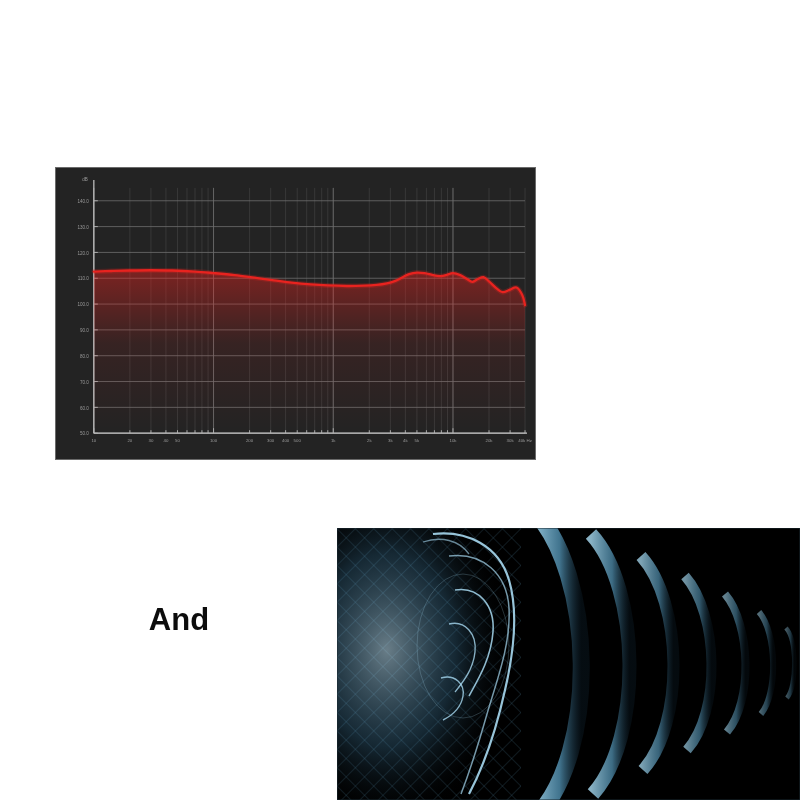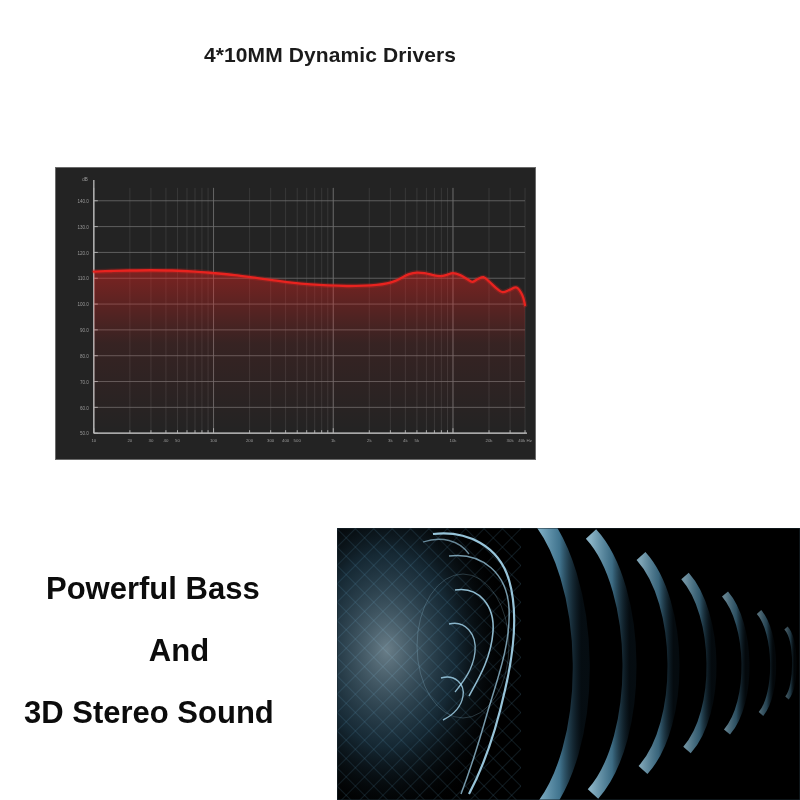--- a/index.html
+++ b/index.html
@@ -60,21 +60,20 @@
     width:463px; height:272px;
     background:#000000;
     overflow:hidden;
   }
   #ear-svg { display:block; width:100%; height:100%; }
 </style>
 </head>
 <body>
 
 <div id="headline">
-  <div class="hl-line l1">4*10MM Dynamic Drivers</div>
 </div>
 
 <div id="chart-panel">
   <svg id="chart-svg" viewBox="0 0 481 293" preserveAspectRatio="none">
     <g id="grid-minor">
         <line x1="38" y1="20" x2="38" y2="267" stroke="#3a3a3a" stroke-width="0.9"></line>
         <line x1="74.18651228361401" y1="20" x2="74.18651228361401" y2="267" stroke="#3a3a3a" stroke-width="0.9"></line>
         <line x1="95.35426500141367" y1="20" x2="95.35426500141367" y2="267" stroke="#3a3a3a" stroke-width="0.9"></line>
         <line x1="110.37302456722801" y1="20" x2="110.37302456722801" y2="267" stroke="#3a3a3a" stroke-width="0.9"></line>
         <line x1="122.02247952731" y1="20" x2="122.02247952731" y2="267" stroke="#3a3a3a" stroke-width="0.9"></line>
@@ -213,23 +212,21 @@
           </linearGradient>
         </defs>
         <path d="M 38.00 104.24 C 40.93 104.15, 49.53 103.89, 55.57 103.72 C 61.60 103.55, 67.56 103.33, 74.19 103.20 C 80.82 103.07, 88.30 102.94, 95.35 102.94 C 102.41 102.94, 109.15 102.98, 116.52 103.20 C 123.89 103.42, 132.64 103.81, 139.59 104.24 C 146.54 104.67, 151.58 105.19, 158.21 105.80 C 164.84 106.41, 172.52 107.10, 179.38 107.88 C 186.24 108.66, 192.78 109.61, 199.37 110.48 C 205.96 111.35, 212.71 112.26, 218.93 113.08 C 225.16 113.90, 230.57 114.73, 236.73 115.42 C 242.90 116.11, 249.90 116.76, 255.93 117.24 C 261.96 117.72, 266.89 118.02, 272.92 118.28 C 278.95 118.54, 286.08 118.76, 292.11 118.80 C 298.15 118.84, 304.14 118.71, 309.10 118.54 C 314.07 118.37, 318.06 118.15, 321.90 117.76 C 325.75 117.37, 329.03 116.89, 332.17 116.20 C 335.31 115.51, 338.09 114.64, 340.75 113.60 C 343.41 112.56, 345.81 111.09, 348.11 109.96 C 350.42 108.83, 352.18 107.62, 354.57 106.84 C 356.95 106.06, 359.84 105.45, 362.44 105.28 C 365.04 105.11, 367.77 105.45, 370.19 105.80 C 372.60 106.15, 374.81 106.88, 376.93 107.36 C 379.05 107.84, 381.02 108.44, 382.91 108.66 C 384.80 108.88, 386.56 108.88, 388.27 108.66 C 389.97 108.44, 391.40 107.84, 393.13 107.36 C 394.85 106.88, 396.49 105.71, 398.63 105.80 C 400.76 105.89, 403.64 106.93, 405.92 107.88 C 408.21 108.83, 410.31 110.39, 412.32 111.52 C 414.34 112.65, 416.22 114.55, 418.02 114.64 C 419.83 114.73, 421.28 112.82, 423.16 112.04 C 425.05 111.26, 427.37 109.61, 429.31 109.96 C 431.25 110.31, 432.68 112.30, 434.81 114.12 C 436.95 115.94, 439.83 119.06, 442.11 120.88 C 444.39 122.70, 446.20 124.78, 448.51 125.04 C 450.82 125.30, 453.65 123.22, 455.98 122.44 C 458.32 121.66, 460.46 119.41, 462.52 120.36 C 464.57 121.31, 466.91 125.21, 468.32 128.16 C 469.74 131.11, 470.55 136.39, 471.00 138.04 L 471.00 267 L 38.00 267 Z" fill="url(#curveFill)" stroke="none"></path>
         <path d="M 38.00 104.24 C 40.93 104.15, 49.53 103.89, 55.57 103.72 C 61.60 103.55, 67.56 103.33, 74.19 103.20 C 80.82 103.07, 88.30 102.94, 95.35 102.94 C 102.41 102.94, 109.15 102.98, 116.52 103.20 C 123.89 103.42, 132.64 103.81, 139.59 104.24 C 146.54 104.67, 151.58 105.19, 158.21 105.80 C 164.84 106.41, 172.52 107.10, 179.38 107.88 C 186.24 108.66, 192.78 109.61, 199.37 110.48 C 205.96 111.35, 212.71 112.26, 218.93 113.08 C 225.16 113.90, 230.57 114.73, 236.73 115.42 C 242.90 116.11, 249.90 116.76, 255.93 117.24 C 261.96 117.72, 266.89 118.02, 272.92 118.28 C 278.95 118.54, 286.08 118.76, 292.11 118.80 C 298.15 118.84, 304.14 118.71, 309.10 118.54 C 314.07 118.37, 318.06 118.15, 321.90 117.76 C 325.75 117.37, 329.03 116.89, 332.17 116.20 C 335.31 115.51, 338.09 114.64, 340.75 113.60 C 343.41 112.56, 345.81 111.09, 348.11 109.96 C 350.42 108.83, 352.18 107.62, 354.57 106.84 C 356.95 106.06, 359.84 105.45, 362.44 105.28 C 365.04 105.11, 367.77 105.45, 370.19 105.80 C 372.60 106.15, 374.81 106.88, 376.93 107.36 C 379.05 107.84, 381.02 108.44, 382.91 108.66 C 384.80 108.88, 386.56 108.88, 388.27 108.66 C 389.97 108.44, 391.40 107.84, 393.13 107.36 C 394.85 106.88, 396.49 105.71, 398.63 105.80 C 400.76 105.89, 403.64 106.93, 405.92 107.88 C 408.21 108.83, 410.31 110.39, 412.32 111.52 C 414.34 112.65, 416.22 114.55, 418.02 114.64 C 419.83 114.73, 421.28 112.82, 423.16 112.04 C 425.05 111.26, 427.37 109.61, 429.31 109.96 C 431.25 110.31, 432.68 112.30, 434.81 114.12 C 436.95 115.94, 439.83 119.06, 442.11 120.88 C 444.39 122.70, 446.20 124.78, 448.51 125.04 C 450.82 125.30, 453.65 123.22, 455.98 122.44 C 458.32 121.66, 460.46 119.41, 462.52 120.36 C 464.57 121.31, 466.91 125.21, 468.32 128.16 C 469.74 131.11, 470.55 136.39, 471.00 138.04" fill="none" stroke="#e8231f" stroke-width="5" opacity="0.22" stroke-linecap="round" stroke-linejoin="round"></path>
         <path d="M 38.00 104.24 C 40.93 104.15, 49.53 103.89, 55.57 103.72 C 61.60 103.55, 67.56 103.33, 74.19 103.20 C 80.82 103.07, 88.30 102.94, 95.35 102.94 C 102.41 102.94, 109.15 102.98, 116.52 103.20 C 123.89 103.42, 132.64 103.81, 139.59 104.24 C 146.54 104.67, 151.58 105.19, 158.21 105.80 C 164.84 106.41, 172.52 107.10, 179.38 107.88 C 186.24 108.66, 192.78 109.61, 199.37 110.48 C 205.96 111.35, 212.71 112.26, 218.93 113.08 C 225.16 113.90, 230.57 114.73, 236.73 115.42 C 242.90 116.11, 249.90 116.76, 255.93 117.24 C 261.96 117.72, 266.89 118.02, 272.92 118.28 C 278.95 118.54, 286.08 118.76, 292.11 118.80 C 298.15 118.84, 304.14 118.71, 309.10 118.54 C 314.07 118.37, 318.06 118.15, 321.90 117.76 C 325.75 117.37, 329.03 116.89, 332.17 116.20 C 335.31 115.51, 338.09 114.64, 340.75 113.60 C 343.41 112.56, 345.81 111.09, 348.11 109.96 C 350.42 108.83, 352.18 107.62, 354.57 106.84 C 356.95 106.06, 359.84 105.45, 362.44 105.28 C 365.04 105.11, 367.77 105.45, 370.19 105.80 C 372.60 106.15, 374.81 106.88, 376.93 107.36 C 379.05 107.84, 381.02 108.44, 382.91 108.66 C 384.80 108.88, 386.56 108.88, 388.27 108.66 C 389.97 108.44, 391.40 107.84, 393.13 107.36 C 394.85 106.88, 396.49 105.71, 398.63 105.80 C 400.76 105.89, 403.64 106.93, 405.92 107.88 C 408.21 108.83, 410.31 110.39, 412.32 111.52 C 414.34 112.65, 416.22 114.55, 418.02 114.64 C 419.83 114.73, 421.28 112.82, 423.16 112.04 C 425.05 111.26, 427.37 109.61, 429.31 109.96 C 431.25 110.31, 432.68 112.30, 434.81 114.12 C 436.95 115.94, 439.83 119.06, 442.11 120.88 C 444.39 122.70, 446.20 124.78, 448.51 125.04 C 450.82 125.30, 453.65 123.22, 455.98 122.44 C 458.32 121.66, 460.46 119.41, 462.52 120.36 C 464.57 121.31, 466.91 125.21, 468.32 128.16 C 469.74 131.11, 470.55 136.39, 471.00 138.04" fill="none" stroke="#e8231f" stroke-width="2.3" stroke-linecap="round" stroke-linejoin="round"></path>
       </g>
   </svg>
 </div>
 
 <div id="promo-text">
-  <div class="pt-line p1">Powerful Bass</div>
   <div class="pt-line p2">And</div>
-  <div class="pt-line p3">3D Stereo Sound</div>
 </div>
 
 <div id="ear-image">
   <svg id="ear-svg" viewBox="0 0 463 272" preserveAspectRatio="none">
     <defs>
       <radialGradient id="meshGlow" cx="28%" cy="45%" r="62%">
         <stop offset="0%" stop-color="#bfe4f7" stop-opacity="0.55"></stop>
         <stop offset="55%" stop-color="#4d90b8" stop-opacity="0.28"></stop>
         <stop offset="100%" stop-color="#000000" stop-opacity="0"></stop>
       </radialGradient>

